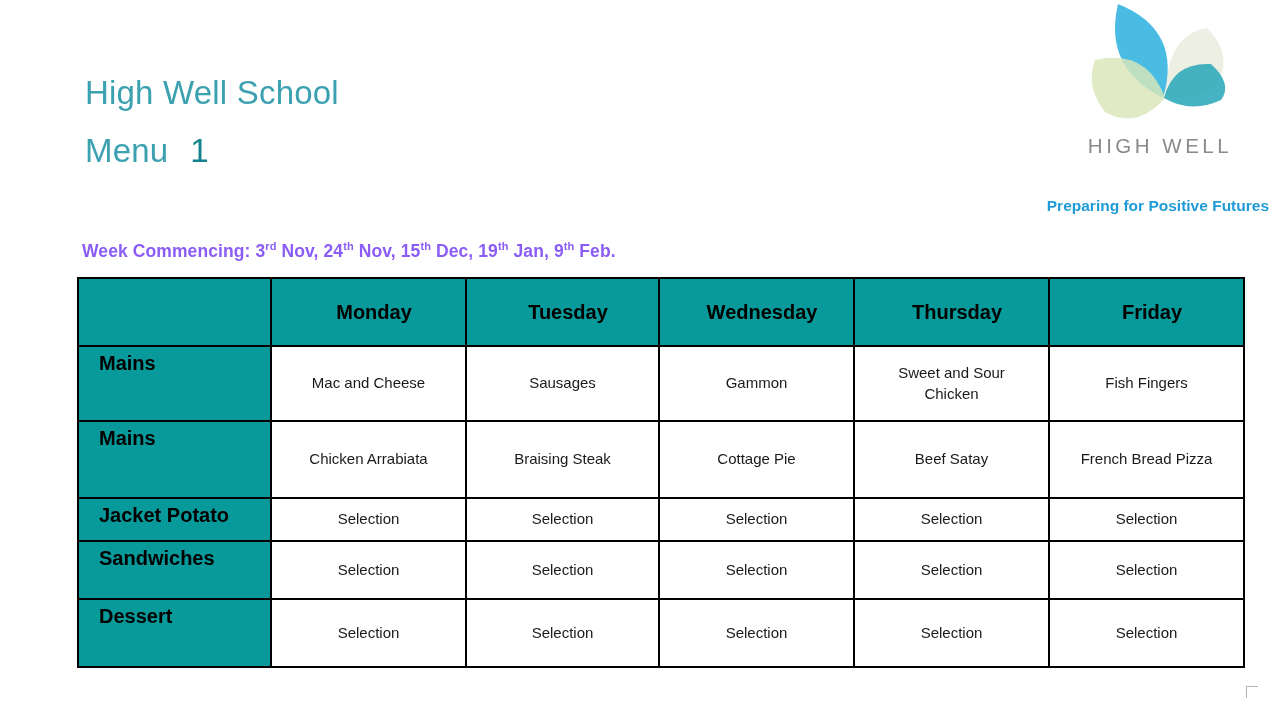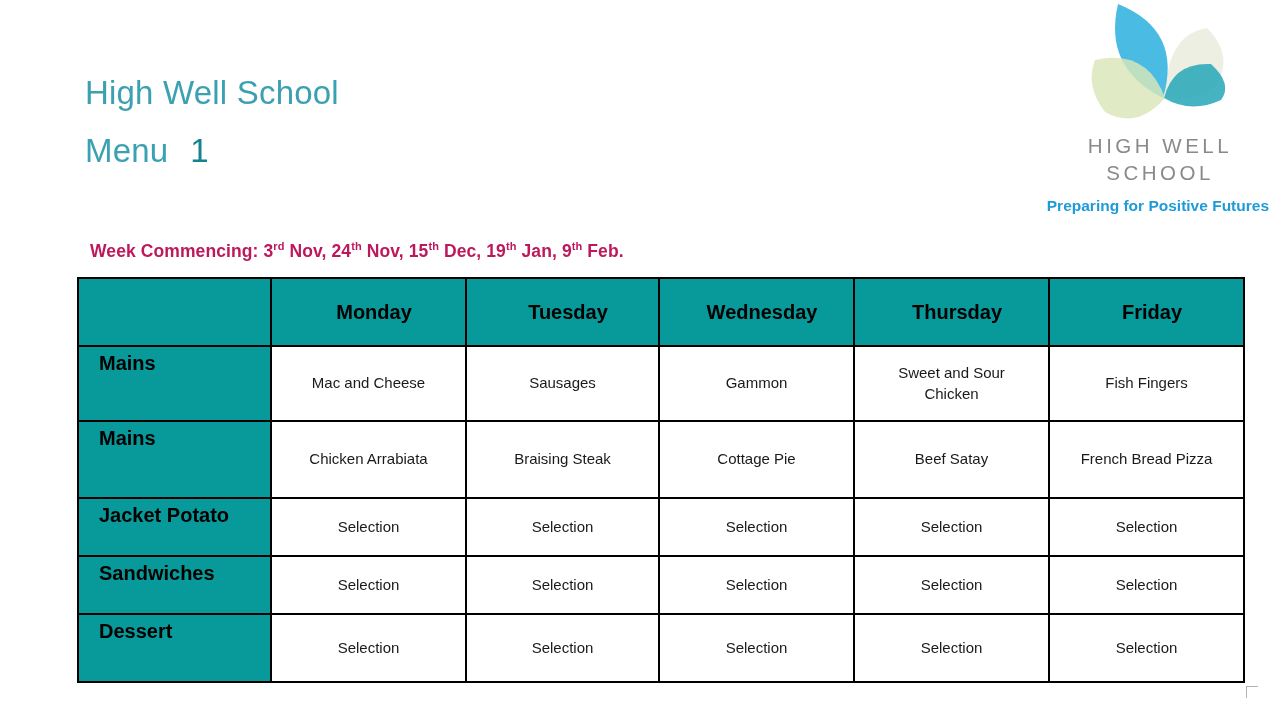--- a/index.html
+++ b/index.html
@@ -48,22 +48,22 @@
   }
   .tagline{
     position:absolute;right:8px;top:197px;
     width:400px;text-align:right;
     font-size:15.5px;font-weight:700;
     color:var(--tagline-blue);
   }
 
   
   .week-line{
-    position:absolute;left:90px;top:241px;
-    font-size:17.5px;font-weight:700;color:#be185d;
+    position:absolute;left:82px;top:241px;
+    font-size:17.5px;font-weight:700;color:#8b5cf6;
     letter-spacing:0.1px;
   }
   .week-line sup{
     font-size:11px;font-weight:700;
     vertical-align:baseline;
     position:relative;top:-7px;
   }
 
   
   .menu-table-wrap{position:absolute;left:77px;top:277px;}
@@ -75,21 +75,21 @@
   table.menu td,table.menu th{
     border:2px solid #000;
     overflow:hidden;
   }
   col.c0{width:193px;} col.c1{width:195px;} col.c2{width:193px;}
   col.c3{width:195px;} col.c4{width:195px;} col.c5{width:195px;}
 
   tr.hdr{height:68px;}
   tr.r0{height:75px;}
   tr.r1{height:77px;}
-  tr.r2{height:58px;}
+  tr.r2{height:43px;}
   tr.r3{height:58px;}
   tr.r4{height:68px;}
 
   th.day-header,td.corner-cell{
     background:var(--table-teal);
     text-align:center;vertical-align:middle;
     font-size:20px;font-weight:700;color:#000;
     padding-left:11px;
   }
   td.row-label{
@@ -126,21 +126,20 @@
 
   <div class="logo-wrap">
     <svg class="logo-mark" viewBox="0 0 154 128" aria-hidden="true">
       <path d="M81,94 C85,44 102,30 124,26 C142,44 147,66 130,86 C114,98 94,98 81,94 Z" fill="#edefe2"></path>
       <path d="M35,2 Q100,28 80,96 Q20,66 35,2 Z" fill="#4abce4"></path>
       <path d="M12,58 Q64,46 82,96 Q54,128 22,110 Q2,84 12,58 Z" fill="#d9e6ba" fill-opacity="0.82"></path>
       <path d="M81,96 Q90,60 128,62 Q150,82 138,98 Q108,112 81,96 Z" fill="#2ba9b8" fill-opacity="0.88"></path>
     </svg>
     <div class="logo-name">
       <div>HIGH WELL</div>
-      <div>SCHOOL</div>
     </div>
   </div>
   <div class="tagline">Preparing for Positive Futures</div>
 
   <div class="week-line"><span>Week Commencing: </span><span><span>3</span><sup>rd</sup><span> Nov, </span><span>24</span><sup>th</sup><span> Nov, </span><span>15</span><sup>th</sup><span> Dec, </span><span>19</span><sup>th</sup><span> Jan, </span><span>9</span><sup>th</sup><span> Feb.</span></span></div>
 
   <div class="menu-table-wrap">
     <table class="menu">
       <colgroup>
         <col class="c0">

